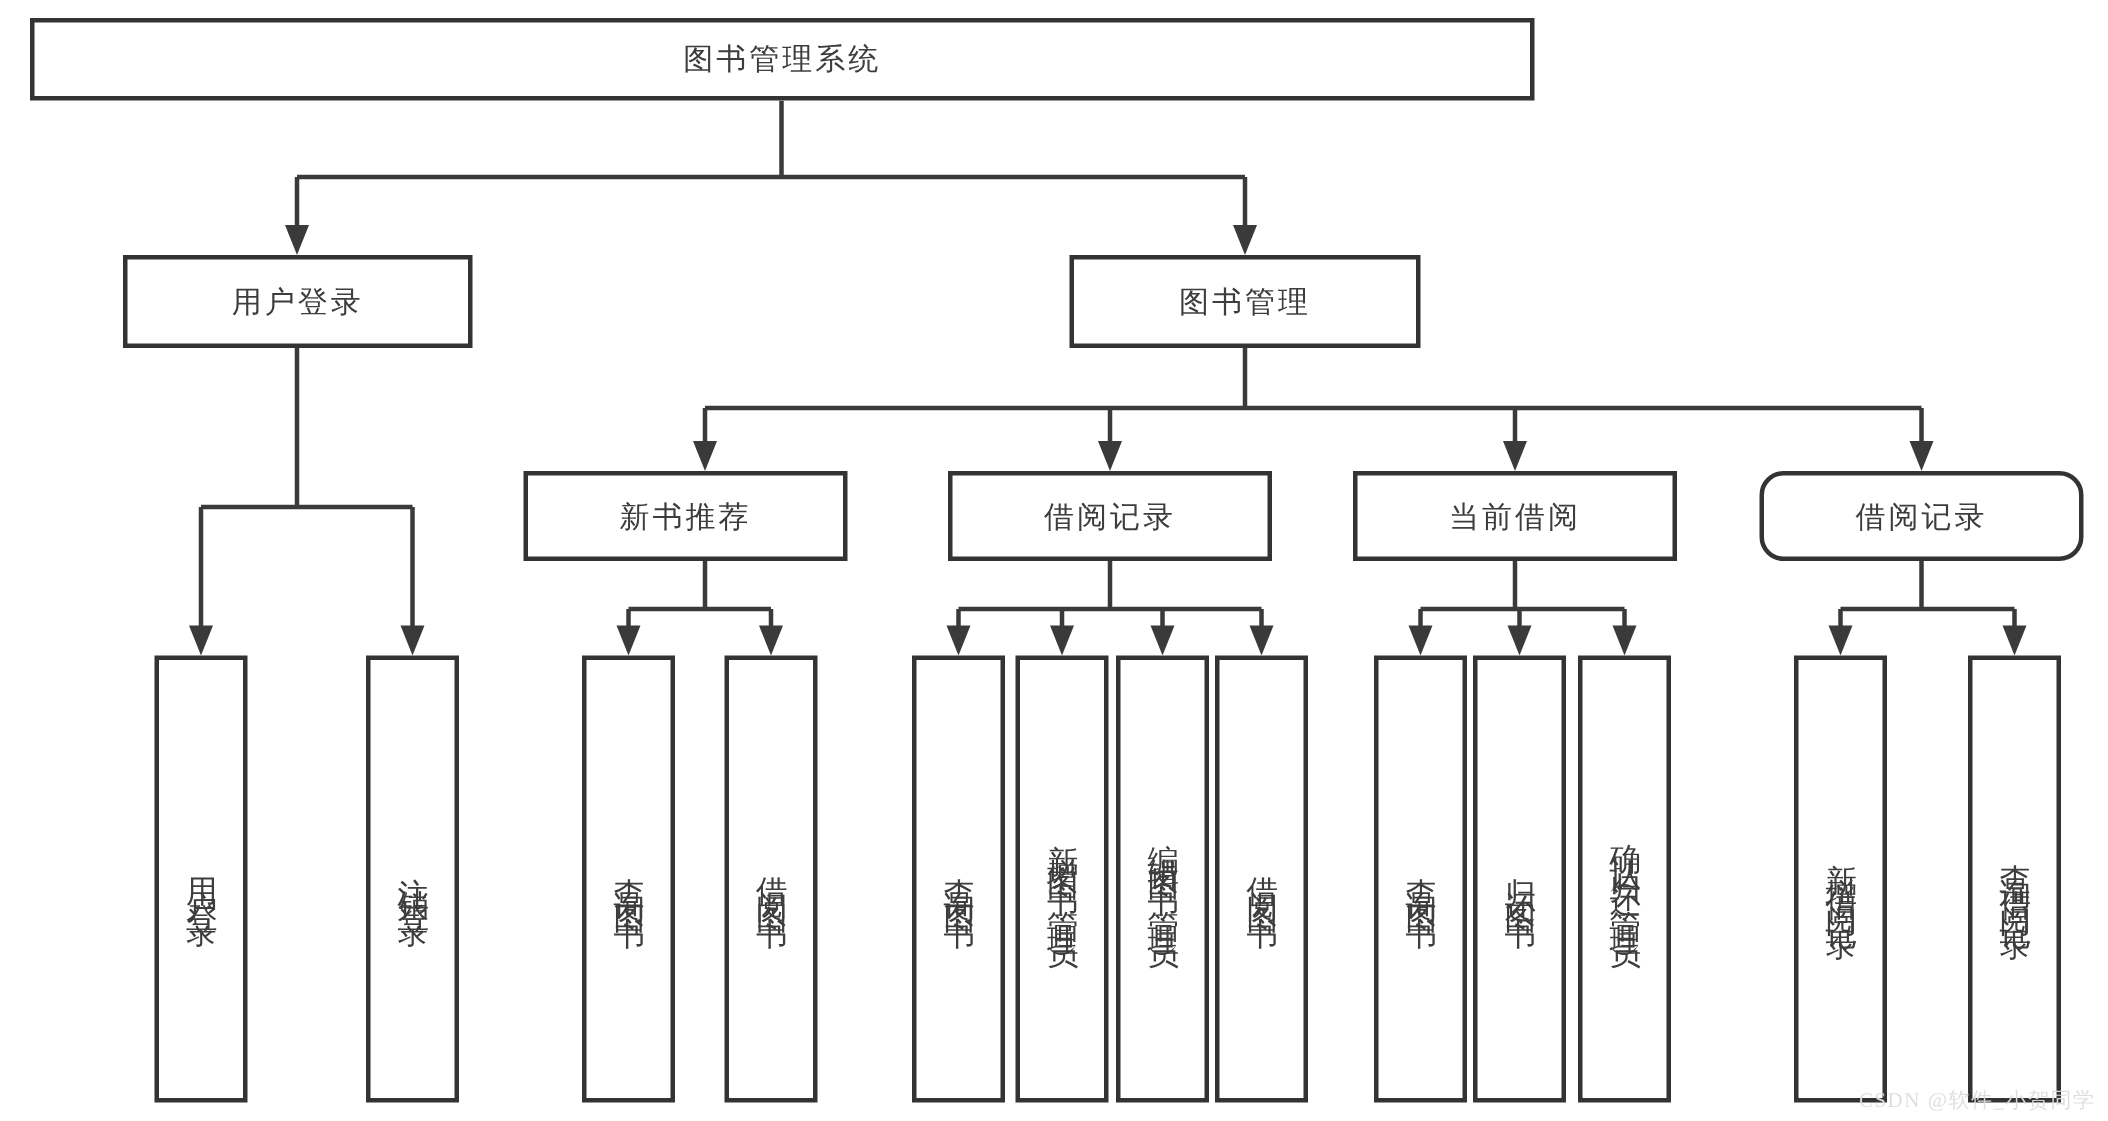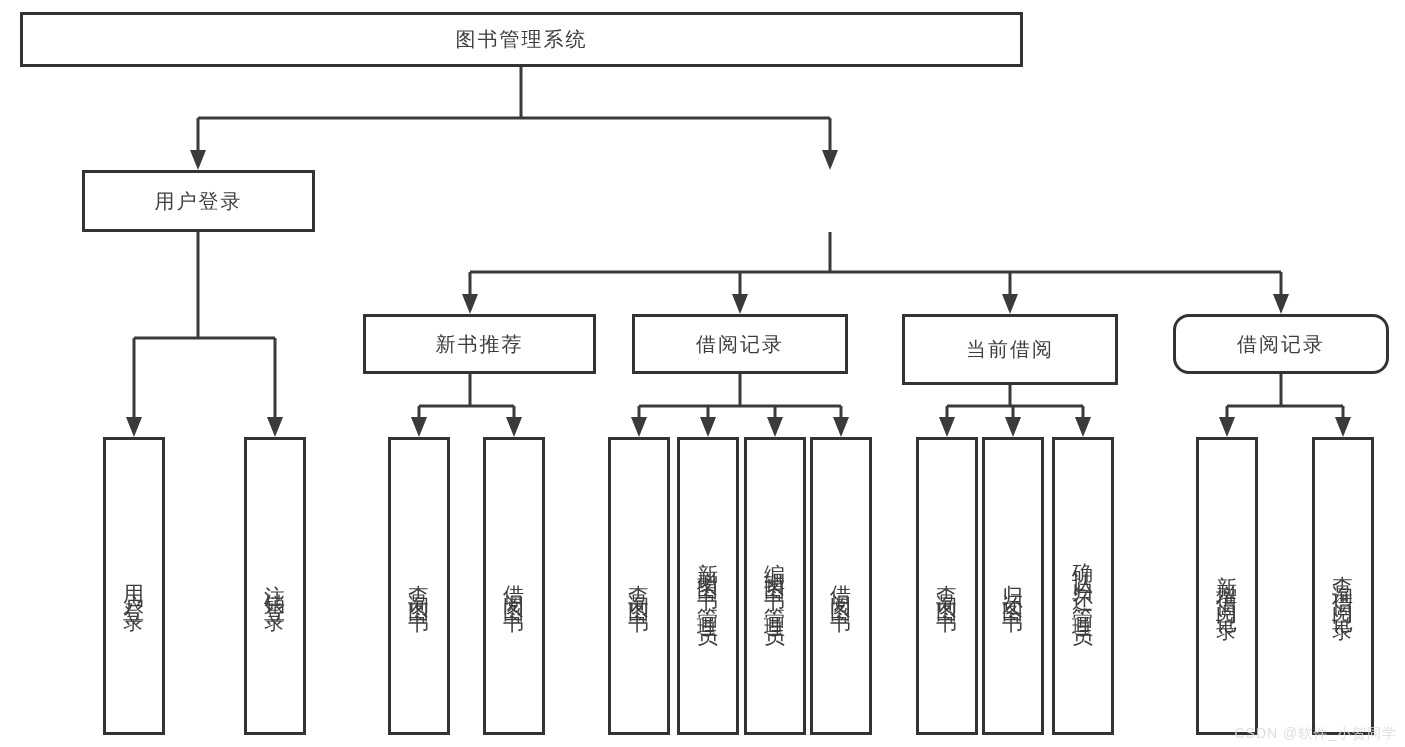--- a/index.html
+++ b/index.html
@@ -1,21 +1,21 @@
 <!DOCTYPE html>
 <html><head>
 <meta charset="utf-8">
 <style>
   html, body { margin: 0; padding: 0; background: #ffffff; }
   .canvas {
     position: relative;
     width: 1405px;
     height: 747px;
     background: #ffffff;
-    font-family: Liberation Sans, sans-serif;
+    font-family: Liberation Serif, serif;
     overflow: hidden;
   }
   .connectors {
     position: absolute;
     left: 0; top: 0;
     width: 1405px; height: 747px;
     pointer-events: none;
   }
   .node {
     position: absolute;
@@ -108,28 +108,31 @@
     </g>
   </svg>
 
   <div class="node h" style="left:20px; top:12px; width:1003px; height:55px;">
     <span>图书管理系统</span>
   </div>
 
   <div class="node h" style="left:82px; top:170px; width:233px; height:62px;">
     <span>用户登录</span>
   </div>
+  <div class="node h" style="left:713px; top:170px; width:234px; height:62px;">
+    <span>图书管理</span>
+  </div>
 
-  <div class="node h" style="left:363px; top:314px; width:233px; height:60px;text-align:right;">
+  <div class="node h" style="left:349px; top:314px; width:216px; height:60px;text-align:right;">
     <span>新书推荐</span>
   </div>
   <div class="node h" style="left:632px; top:314px; width:216px; height:60px;">
     <span>借阅记录</span>
   </div>
-  <div class="node h" style="left:902px; top:314px; width:216px; height:71px;">
+  <div class="node h" style="left:902px; top:314px; width:216px; height:60px;">
     <span>当前借阅</span>
   </div>
   <div class="node h" style="left:1173px; top:314px; width:216px; height:60px;border-radius:16px;">
     <span>借阅记录</span>
   </div>
 
   <div class="node v" style="left:103px; top:437px; width:62px; height:298px;">
     <span>用户登录</span>
   </div>
   <div class="node v" style="left:244px; top:437px; width:62px; height:298px;">

